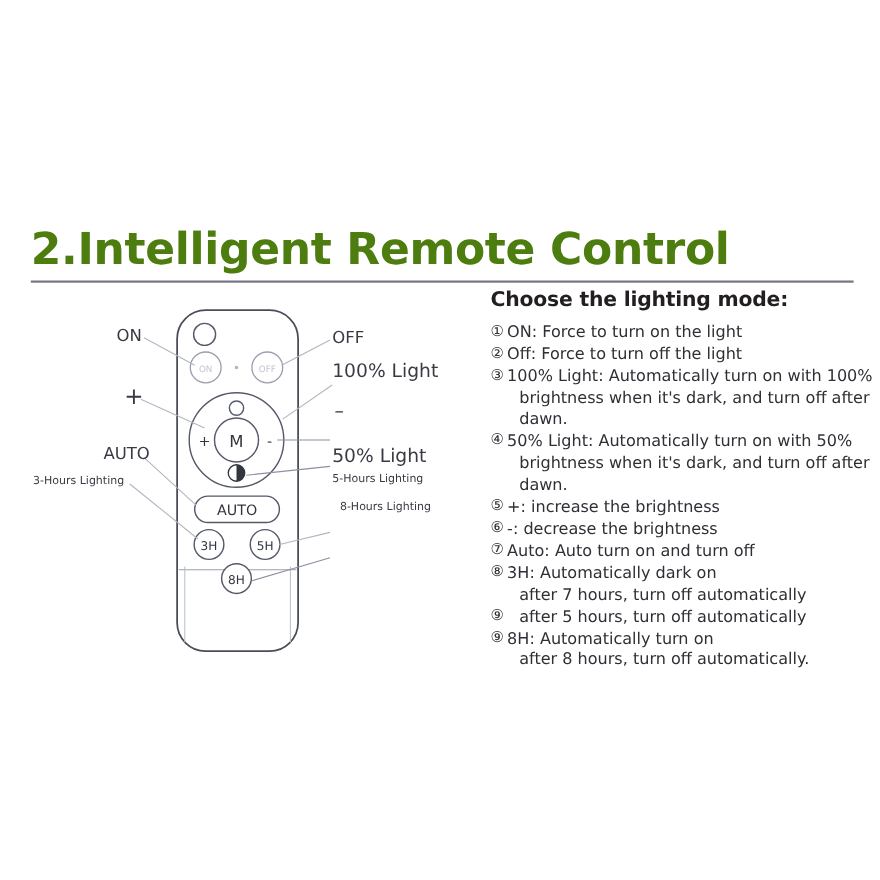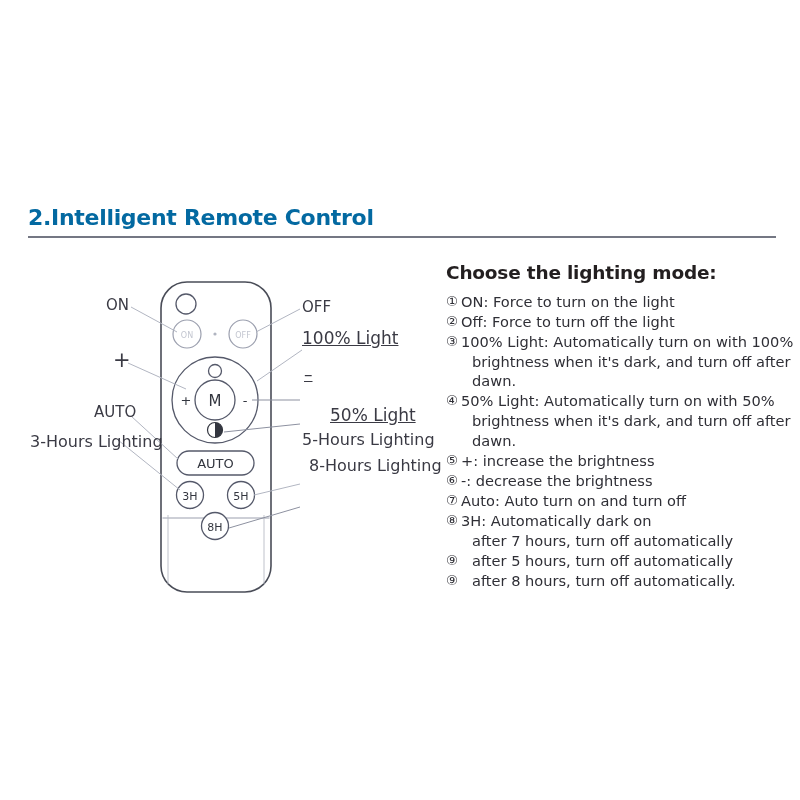--- a/index.html
+++ b/index.html
@@ -18,24 +18,24 @@
 
   
   #heading-block {
     position: absolute;
     left: 28px;
     top: 206px;
     width: 748px;
   }
   #page-title {
     font-family: "DejaVu Sans", sans-serif;
-    font-size: 22px;
+    font-size: 40px;
     font-weight: 700;
     letter-spacing: -0.3px;
-    color: #0369a1;
+    color: #4d7c0f;
     line-height: 1.05;
     white-space: nowrap;
   }
   #title-underline {
     margin-top: 7px;
     height: 2px;
     width: 748px;
     background: #5c5f6d;
     opacity: 0.85;
   }
@@ -49,23 +49,23 @@
     height: 350px;
   }
   #diagram svg { display: block; }
 
   .lbl {
     position: absolute;
     font-family: "DejaVu Sans", sans-serif;
     color: #3a3a44;
     white-space: nowrap;
   }
-  .lbl-sm { font-size: 16px; }
+  .lbl-sm { font-size: 10px; }
   .lbl-md { font-size: 15px; }
-  .lbl-lg { font-size: 17px; font-weight: 400; text-decoration: underline; }
+  .lbl-lg { font-size: 17px; font-weight: 400; }
   .lbl-plus { font-size: 21px; font-weight: 500; }
 
   
   #mode-panel {
     position: absolute;
     left: 446px;
     top: 262px;
     width: 356px;
   }
   #mode-heading {
@@ -202,21 +202,21 @@
   <span class="lbl lbl-md" style="left:94px; top:141px;">AUTO</span>
 
   <span class="lbl lbl-sm" style="left:30px; top:170px;">3-Hours Lighting</span>
 
   <span class="lbl lbl-md" style="left:302px; top:36px;">OFF</span>
 
   <span class="lbl lbl-lg" style="left:302px; top:66px;">100% Light</span>
 
   <span class="lbl lbl-lg" style="left:304px; top:102px;">–</span>
 
-  <span class="lbl lbl-lg" style="left:302px; top:143px;margin-left:28px;">50% Light</span>
+  <span class="lbl lbl-lg" style="left:302px; top:143px;">50% Light</span>
 
   <span class="lbl lbl-sm" style="left:302px; top:168px;">5-Hours Lighting</span>
 
   <span class="lbl lbl-sm" style="left:309px; top:194px;">8-Hours Lighting</span>
 </div>
 
 <div id="mode-panel">
   <div id="mode-heading">Choose the lighting mode:</div>
   <ul id="mode-list">
     <li>
@@ -262,17 +262,18 @@
     </li>
     <li>
       <span class="marker">⑨</span>
       <span class="item-text">
         <span class="cont">after 5 hours, turn off automatically</span>
       </span>
     </li>
     <li>
       <span class="marker">⑨</span>
       <span class="item-text">
+        <span>8H: Automatically turn on</span>
         <span class="cont">after 8 hours, turn off automatically.</span>
       </span>
     </li>
   </ul>
 </div>
 
 </body></html>

